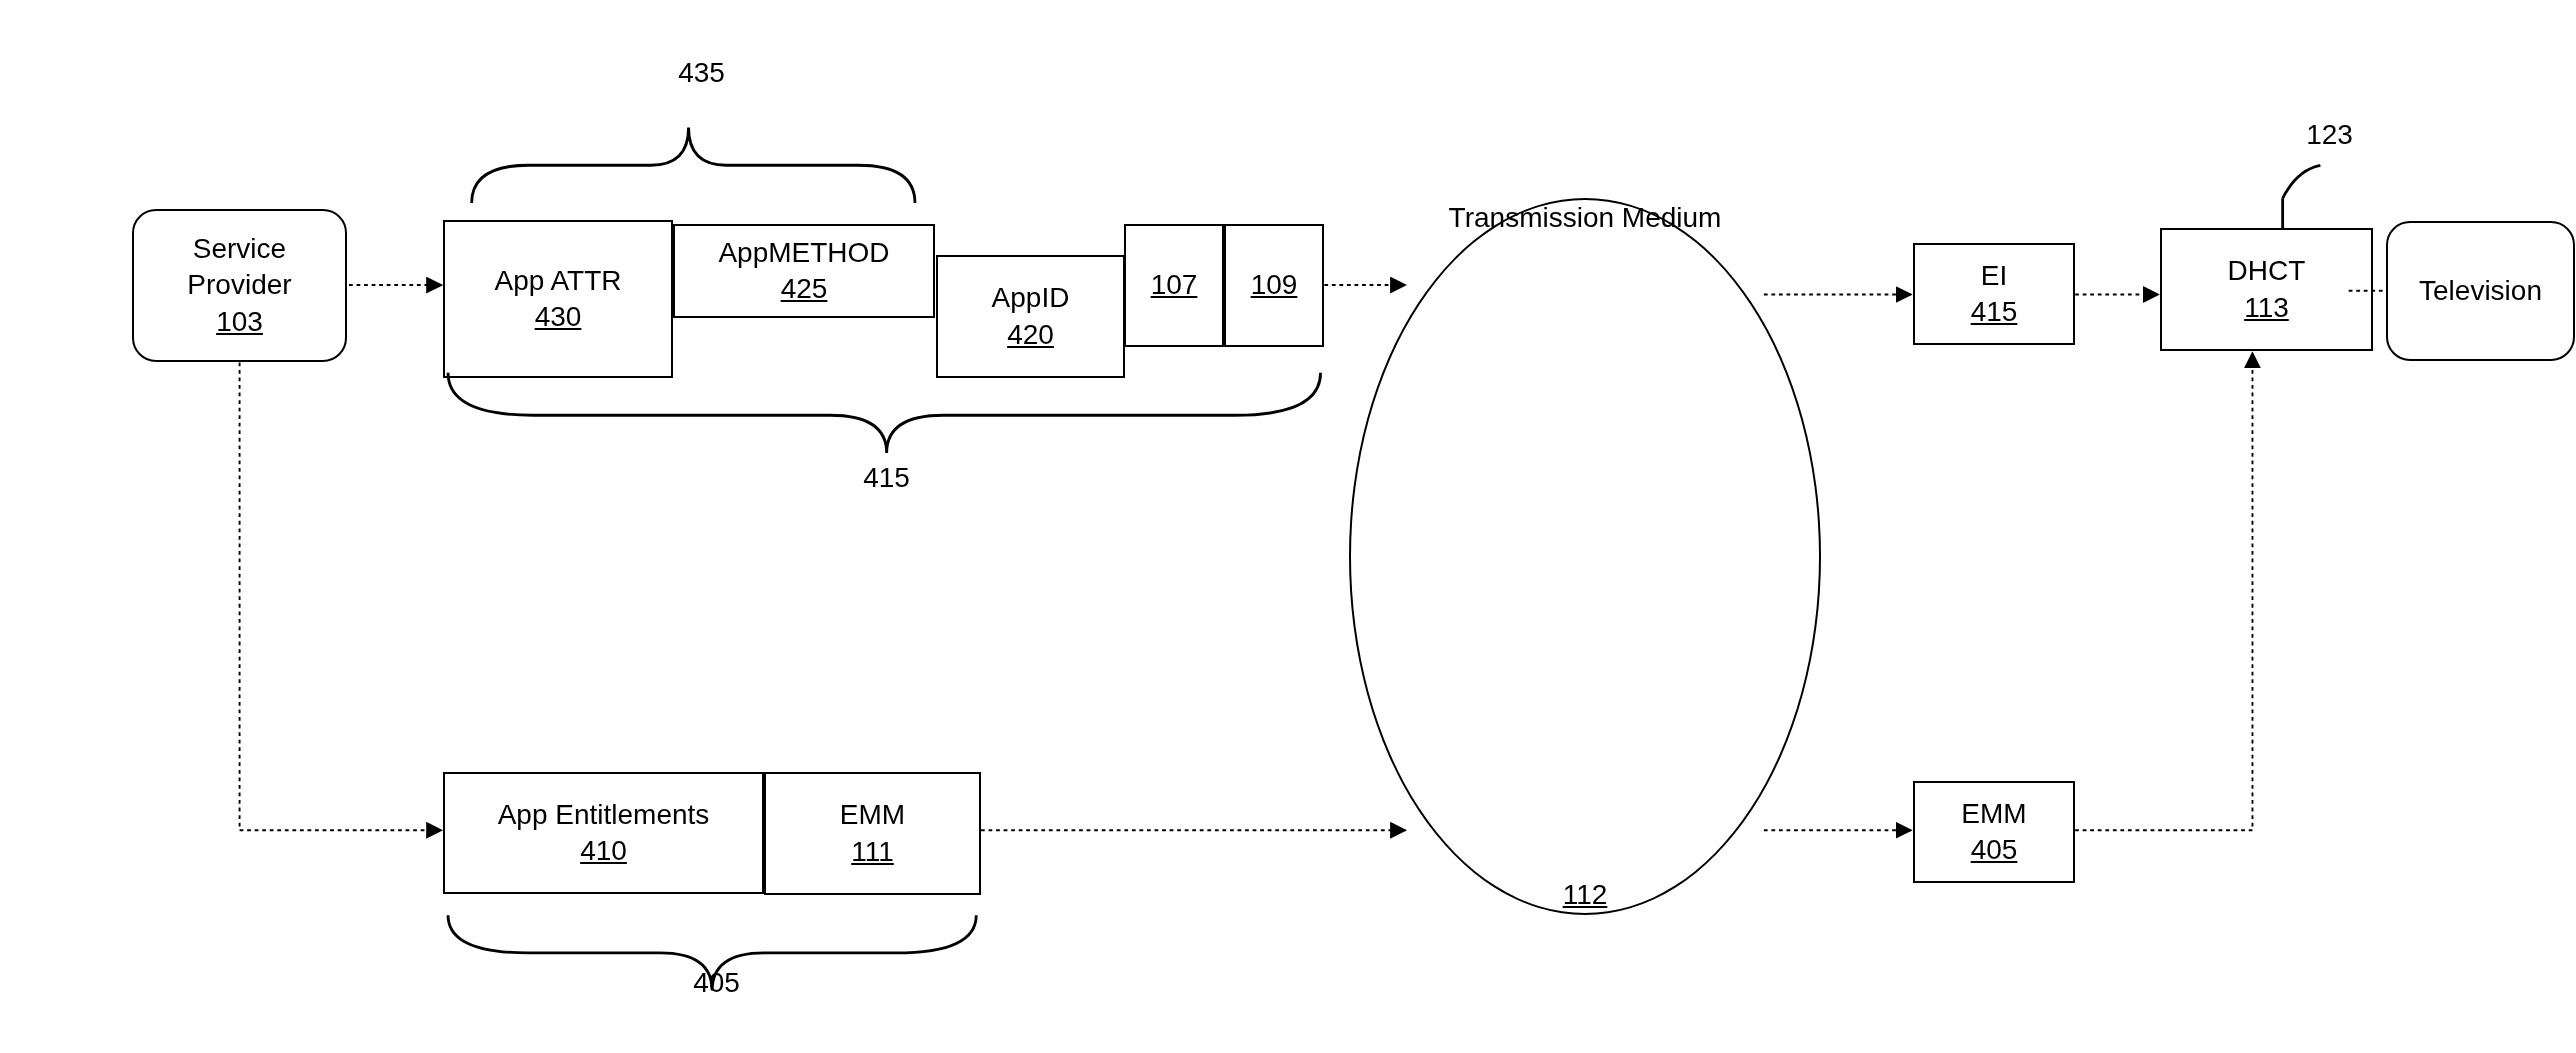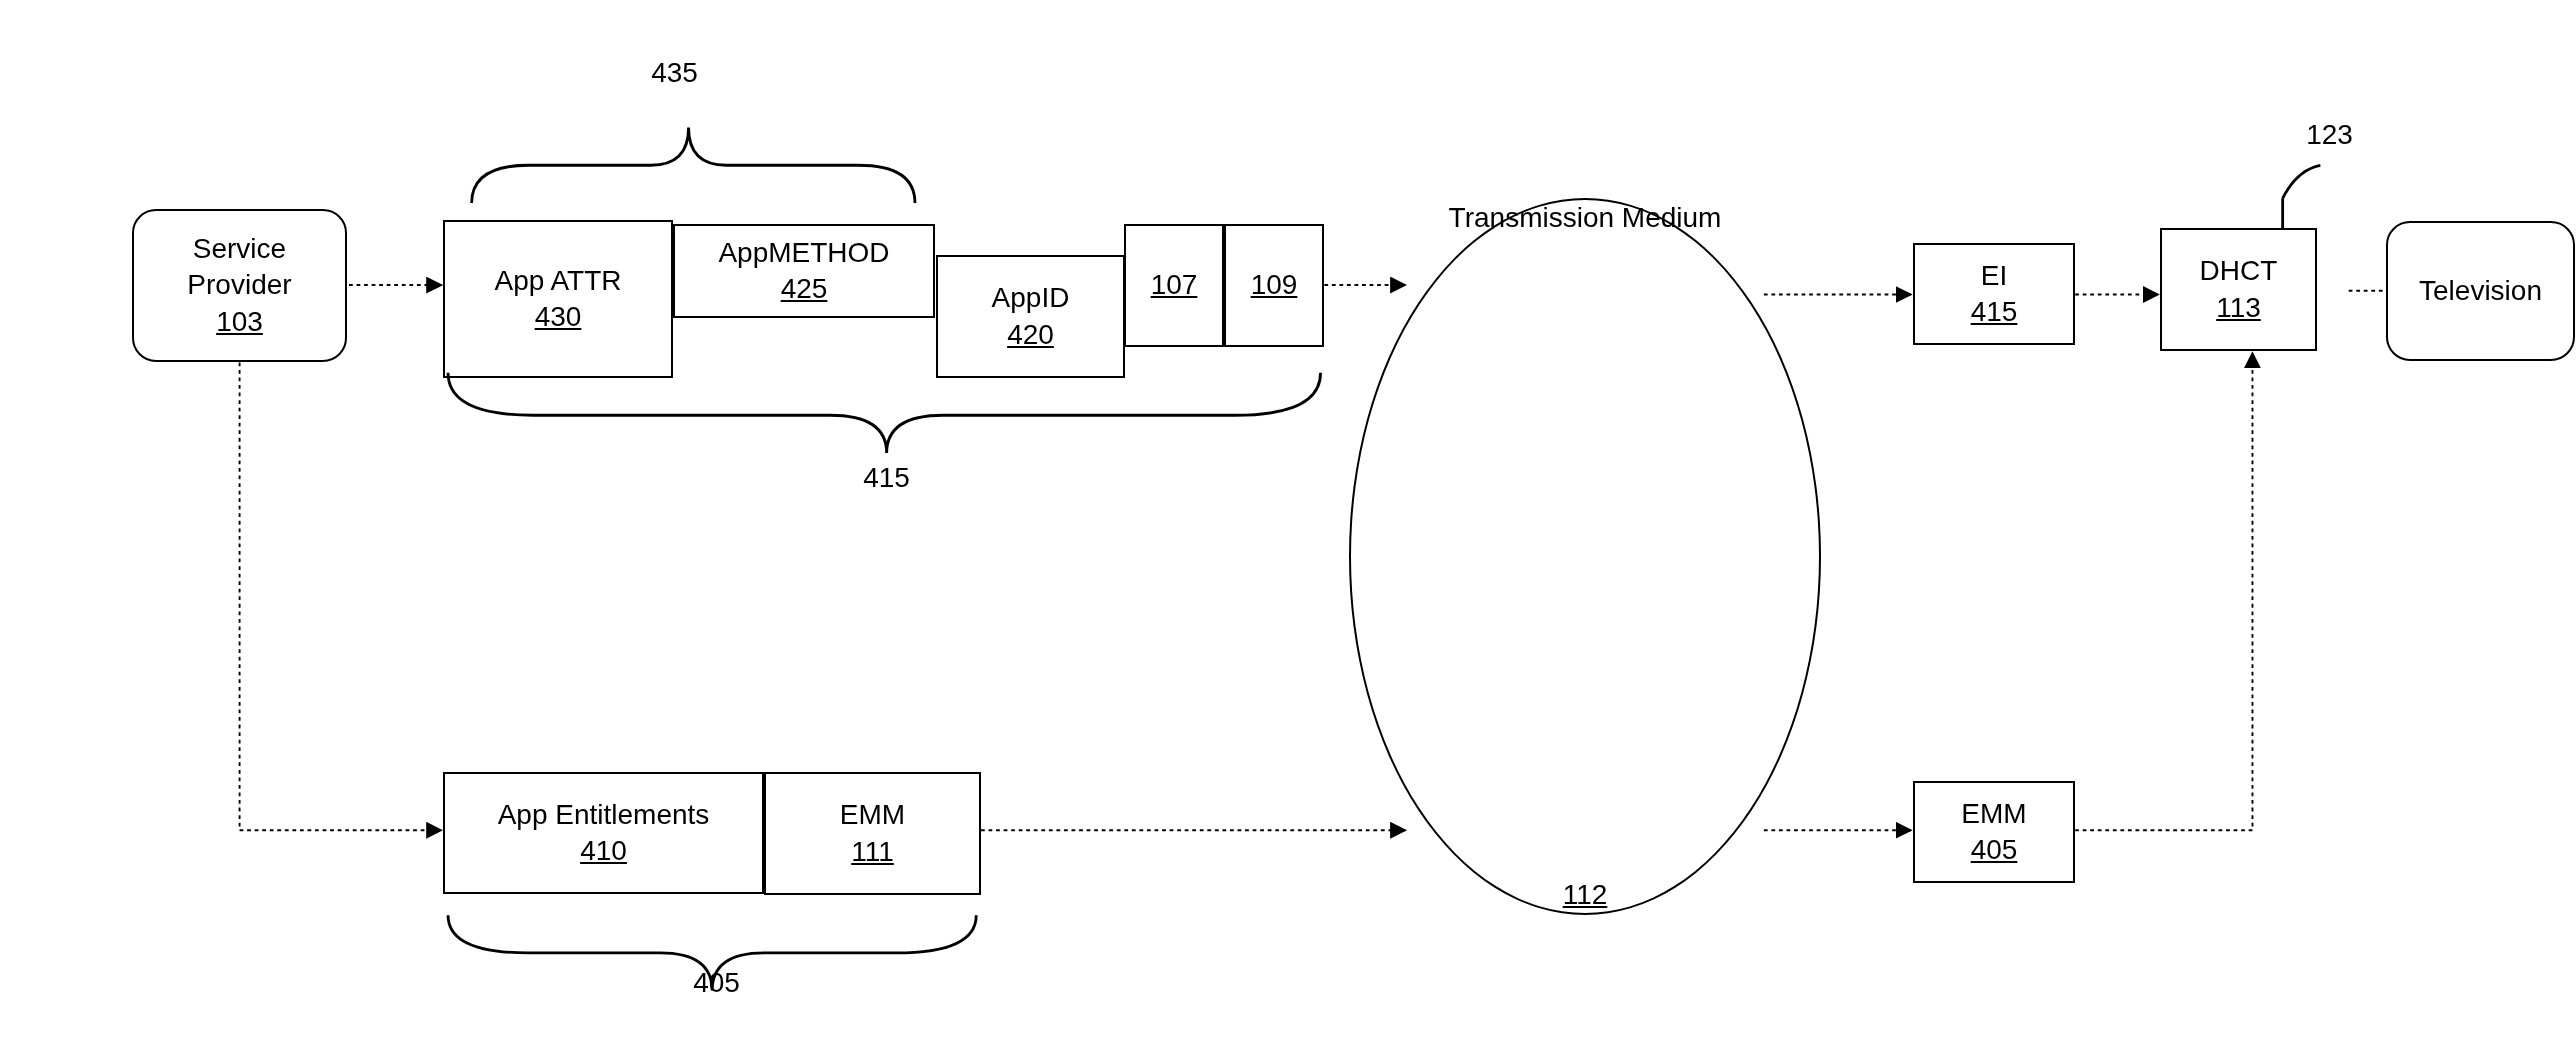--- a/index.html
+++ b/index.html
@@ -72,21 +72,21 @@
   <div>AppID</div>
   <div class="ref">420</div>
 </div>
 <div class="box" style="left:1124px; top:224px; width:100px; height:123px;">
   <div class="ref">107</div>
 </div>
 <div class="box" style="left:1224px; top:224px; width:100px; height:123px;">
   <div class="ref">109</div>
 </div>
 
-<div class="label" style="left:637px; top:57px; width:75px;">435</div>
+<div class="label" style="left:664px; top:57px; width:75px;">435</div>
 <div class="label" style="left:849px; top:462px; width:75px;">415</div>
 <div class="label" style="left:679px; top:967px; width:75px;">405</div>
 <div class="label" style="left:2292px; top:113px; width:75px;margin-top:6px;">123</div>
 
 <div class="box" style="left:443px; top:772px; width:321px; height:122px;">
   <div>App Entitlements</div>
   <div class="ref">410</div>
 </div>
 <div class="box" style="left:764px; top:772px; width:217px; height:123px;">
   <div>EMM</div>
@@ -101,21 +101,21 @@
 <div class="box" style="left:1913px; top:243px; width:162px; height:102px;">
   <div>EI</div>
   <div class="ref">415</div>
 </div>
 
 <div class="box" style="left:1913px; top:781px; width:162px; height:102px;">
   <div>EMM</div>
   <div class="ref">405</div>
 </div>
 
-<div class="box" style="left:2160px; top:228px; width:157px; height:123px;">
+<div class="box" style="left:2160px; top:228px; width:213px; height:123px;">
   <div>DHCT</div>
   <div class="ref">113</div>
 </div>
 
 <div class="box rounded" style="left:2386px; top:221px; width:189px; height:140px;">
   <div>Television</div>
 </div>
 
 <svg class="overlay" viewBox="0 0 2731 1117">
   <defs>

